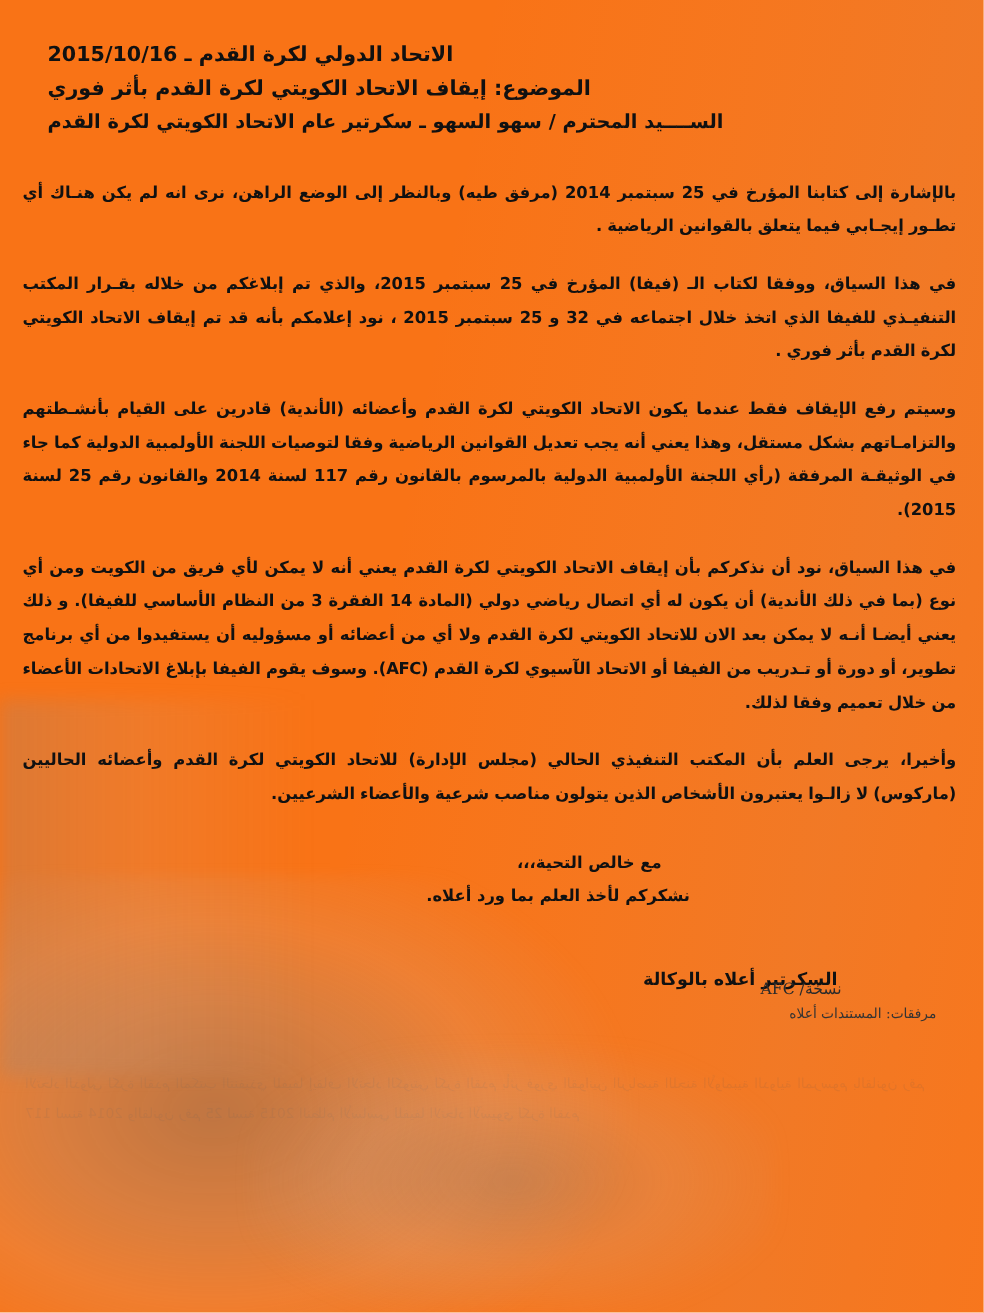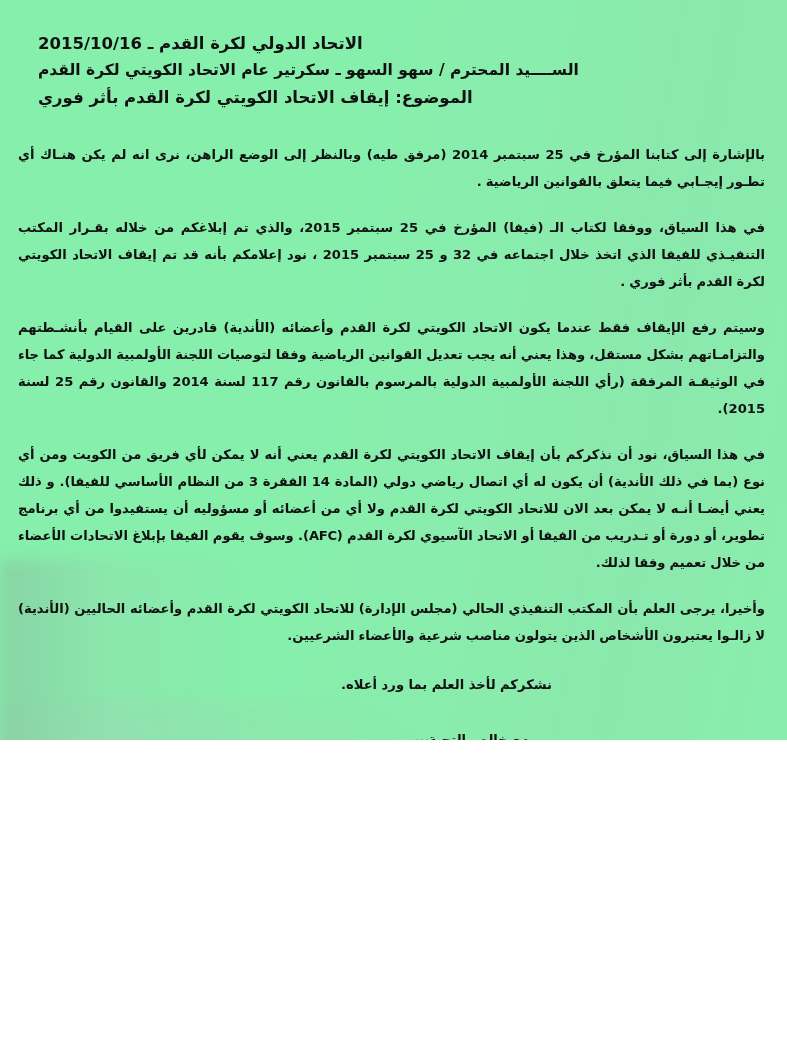--- a/index.html
+++ b/index.html
@@ -4,23 +4,23 @@
 <title>FIFA Letter Scan</title>
 <style>
   html, body {
     margin: 0;
     padding: 0;
     background: #ffffff;
   }
   .page {
     position: relative;
     width: 787px;
-    height: 740px;
+    height: 1050px;
     margin: 0 auto;
-    background: #86efac;
+    background: #f97316;
     overflow: hidden;
     font-family: "DejaVu Sans", "Liberation Sans", sans-serif;
     color: #111111;
   }
 
   
   .scan-tone {
     position: absolute;
     inset: 0;
     background:
@@ -210,33 +210,33 @@
   <div class="bleed-through">الاتحاد الدولي لكرة القدم المكتب التنفيذي للفيفا إيقاف الاتحاد الكويتي لكرة القدم بأثر فوري القوانين الرياضية اللجنة الأولمبية الدولية المرسوم بالقانون رقم 117 لسنة 2014 والقانون رقم 25 لسنة 2015 النظام الأساسي للفيفا الاتحاد الآسيوي لكرة القدم</div>
   <div class="scan-shadow"></div>
   <div class="scan-shadow-2"></div>
   <div class="scan-shadow-3"></div>
   <div class="scan-tone"></div>
 
   <div class="content">
 
     <div class="letter-head">
       <div class="head-line l1">الاتحاد الدولي لكرة القدم ـ 2015/10/16</div>
+      <div class="head-line l2">الموضوع: إيقاف الاتحاد الكويتي لكرة القدم بأثر فوري</div>
       <div class="head-line l3">الســــيد المحترم / سهو السهو ـ سكرتير عام الاتحاد الكويتي لكرة القدم</div>
-      <div class="head-line l2">الموضوع: إيقاف الاتحاد الكويتي لكرة القدم بأثر فوري</div>
     </div>
 
     <div class="body-block">
       <p class="para">بالإشارة إلى كتابنا المؤرخ في 25 سبتمبر 2014 (مرفق طيه) وبالنظر إلى الوضع الراهن، نرى انه لم يكن هنـاك أي تطـور إيجـابي فيما يتعلق بالقوانين الرياضية .</p>
       <p class="para">في هذا السياق، ووفقا لكتاب الـ (فيفا) المؤرخ في 25 سبتمبر 2015، والذي تم إبلاغكم من خلاله بقـرار المكتب التنفيـذي للفيفا الذي اتخذ خلال اجتماعه في 32 و 25 سبتمبر 2015 ، نود إعلامكم بأنه قد تم إيقاف الاتحاد الكويتي لكرة القدم بأثر فوري .</p>
       <p class="para">وسيتم رفع الإيقاف فقط عندما يكون الاتحاد الكويتي لكرة القدم وأعضائه (الأندية) قادرين على القيام بأنشـطتهم والتزامـاتهم بشكل مستقل، وهذا يعني أنه يجب تعديل القوانين الرياضية وفقا لتوصيات اللجنة الأولمبية الدولية كما جاء في الوثيقـة المرفقة (رأي اللجنة الأولمبية الدولية بالمرسوم بالقانون رقم 117 لسنة 2014 والقانون رقم 25 لسنة 2015).</p>
       <p class="para">في هذا السياق، نود أن نذكركم بأن إيقاف الاتحاد الكويتي لكرة القدم يعني أنه لا يمكن لأي فريق من الكويت ومن أي نوع (بما في ذلك الأندية) أن يكون له أي اتصال رياضي دولي (المادة 14 الفقرة 3 من النظام الأساسي للفيفا). و ذلك يعني أيضـا أنـه لا يمكن بعد الان للاتحاد الكويتي لكرة القدم ولا أي من أعضائه أو مسؤوليه أن يستفيدوا من أي برنامج تطوير، أو دورة أو تـدريب من الفيفا أو الاتحاد الآسيوي لكرة القدم (AFC). وسوف يقوم الفيفا بإبلاغ الاتحادات الأعضاء من خلال تعميم وفقا لذلك.</p>
-      <p class="para p-last">وأخيرا، يرجى العلم بأن المكتب التنفيذي الحالي (مجلس الإدارة) للاتحاد الكويتي لكرة القدم وأعضائه الحاليين (الأندية) لا زالـوا يعتبرون الأشخاص الذين يتولون مناصب شرعية والأعضاء الشرعيين.</p>
-
+      <p class="para p-last">وأخيرا، يرجى العلم بأن المكتب التنفيذي الحالي (مجلس الإدارة) للاتحاد الكويتي لكرة القدم وأعضائه الحاليين (ماركوس) لا زالـوا يعتبرون الأشخاص الذين يتولون مناصب شرعية والأعضاء الشرعيين.</p>
+
+      <div class="note-line regards-line">مع خالص التحية،،،</div>
       <div class="note-line thanks-line">نشكركم لأخذ العلم بما ورد أعلاه.</div>
-      <div class="note-line regards-line">مع خالص التحية،،،</div>
 
       <div class="signature">
         <div class="sig-line">السكرتير أعلاه بالوكالة</div>
       </div>
     </div>
 
     <div class="footer-notes">
       <div class="note-cc">نسخة/ AFC</div>
       <div class="note-att">مرفقات: المستندات أعلاه</div>
     </div>

